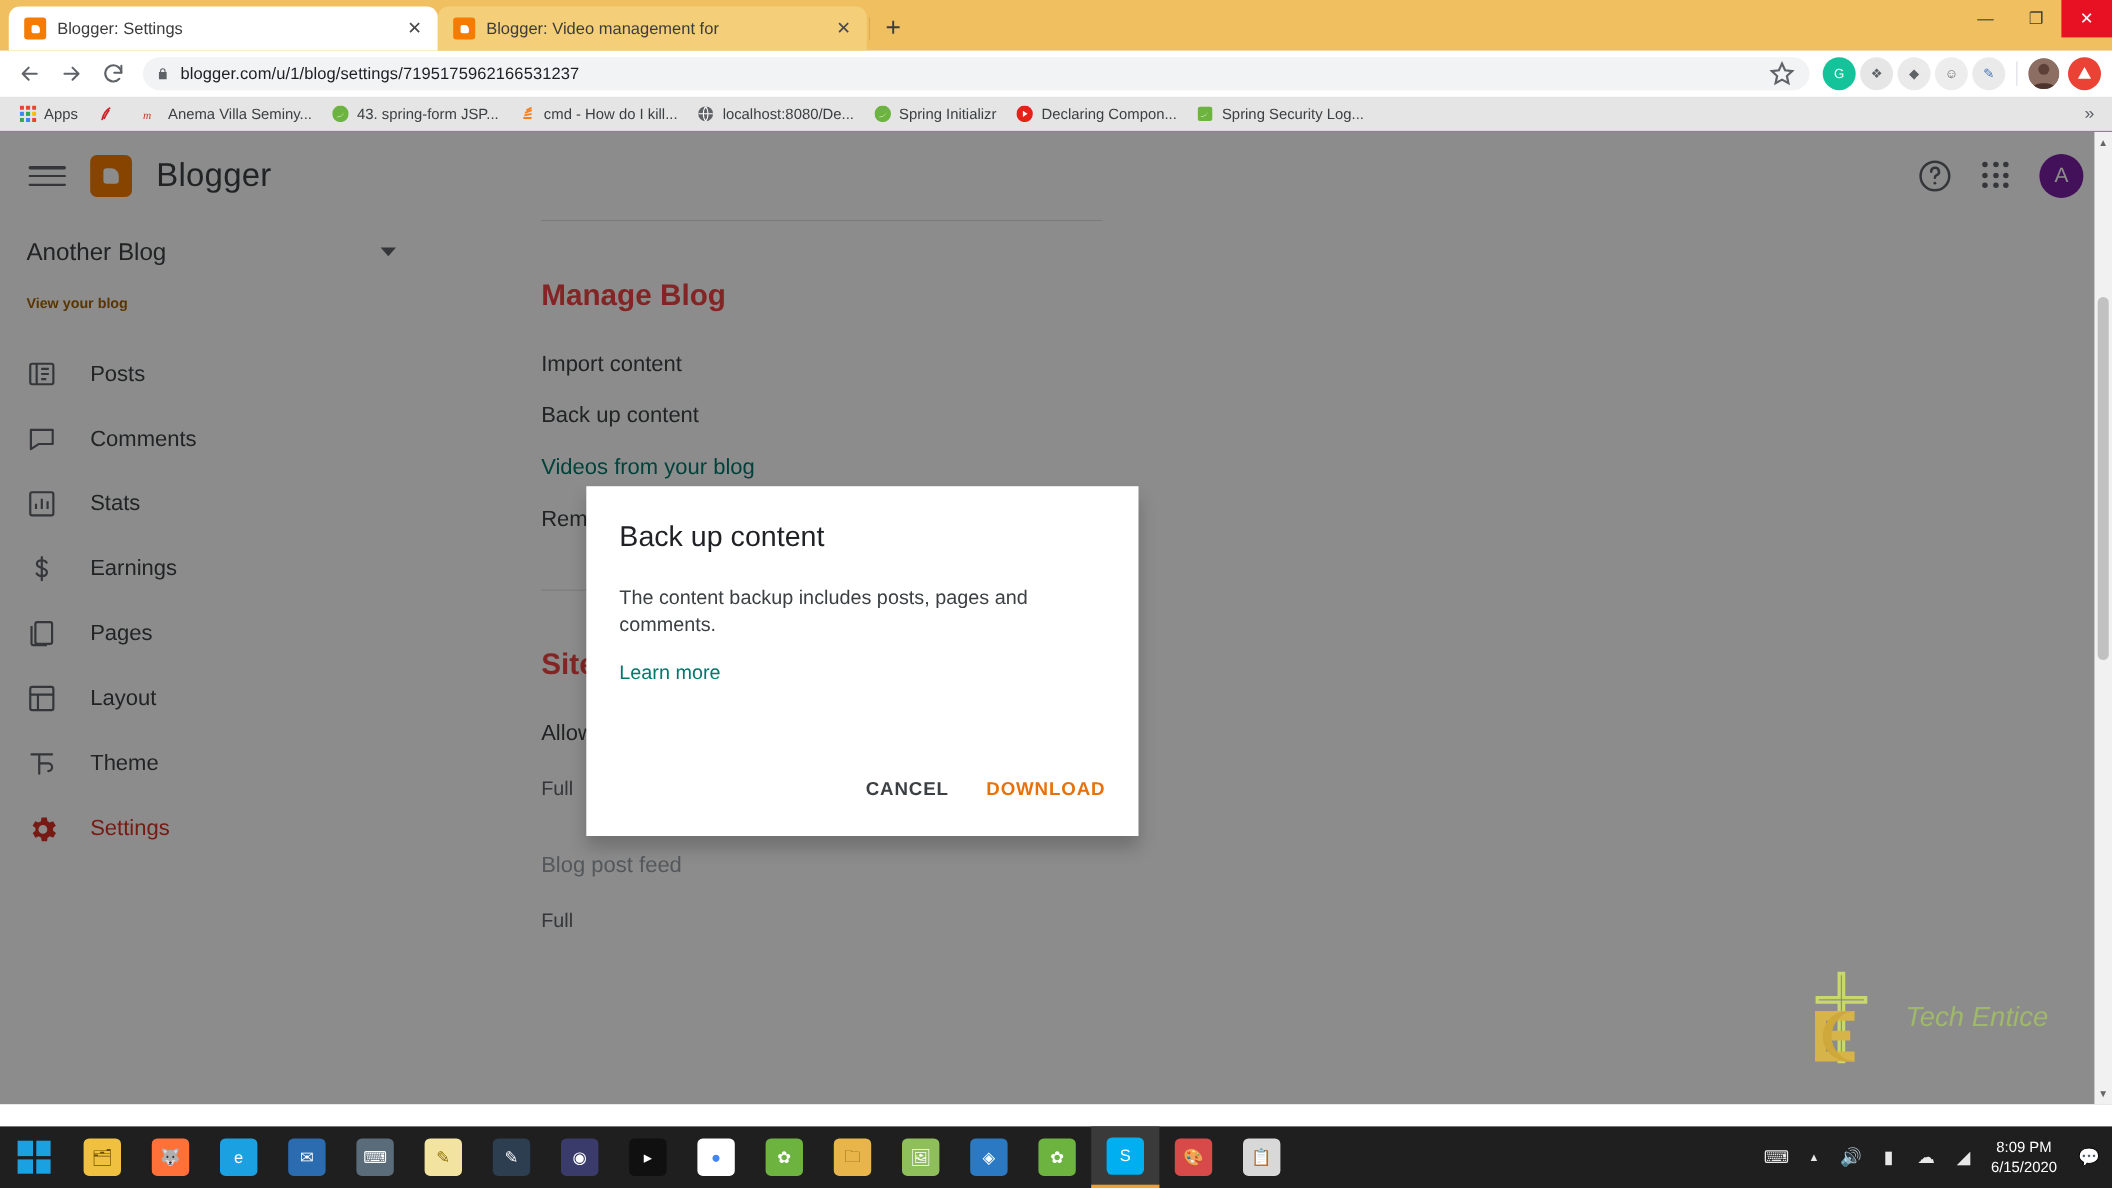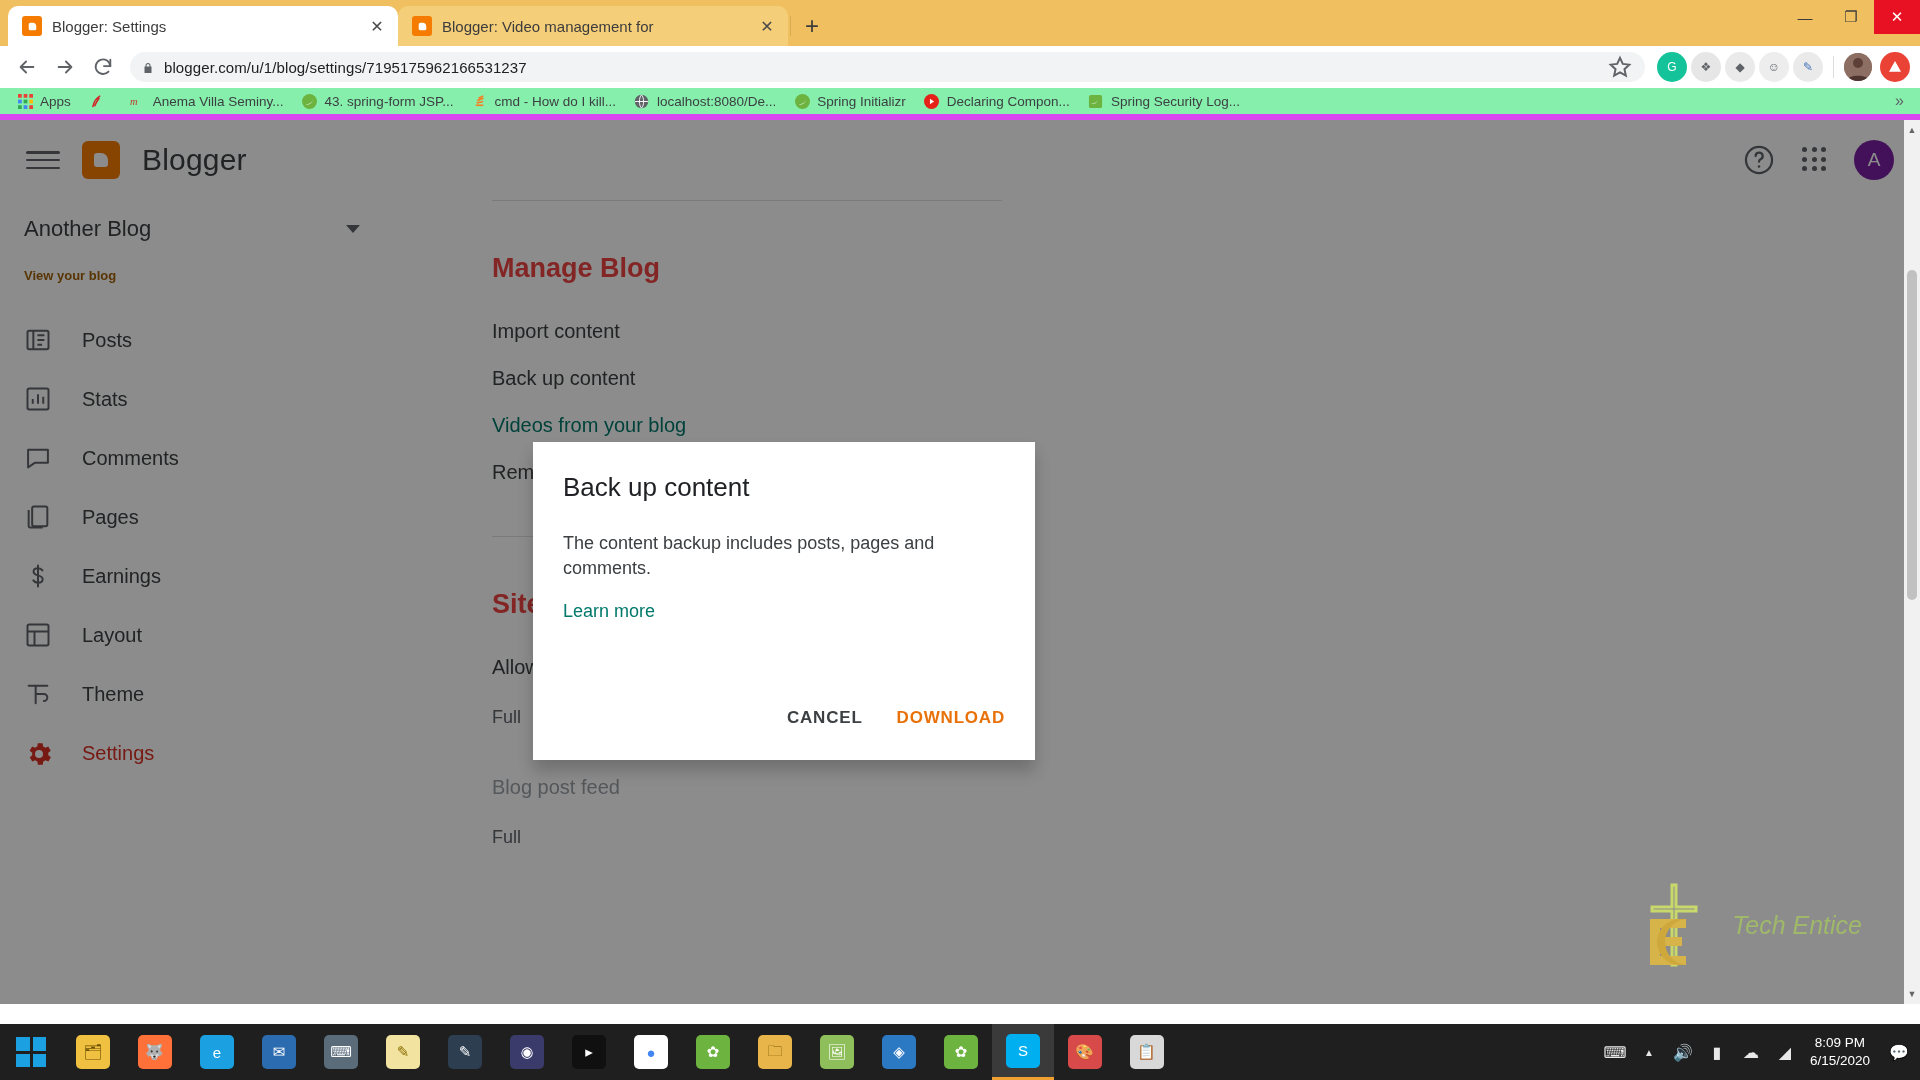--- a/index.html
+++ b/index.html
@@ -78,22 +78,22 @@
     background: #8d6e63; flex: 0 0 auto;
   }
   .menu-btn {
     width: 30px; height: 30px; border-radius: 50%; background: #ea4335;
     display: flex; align-items: center; justify-content: center;
     color: #fff; flex: 0 0 auto; margin-left: 4px;
   }
 
   
   .bookmarks {
-    height: 32px; background: #86efac; display: flex; align-items: center;
-    padding: 0 8px; gap: 0; border-bottom: 6px solid #d946ef;
+    height: 32px; background: #e5e5e5; display: flex; align-items: center;
+    padding: 0 8px; gap: 0; border-bottom: 1px solid #d946ef;
     font-size: 13.5px; color: #3c4043;
   }
   .bm { display: flex; align-items: center; gap: 7px; padding: 4px 9px;
         white-space: nowrap; flex: 0 0 auto; }
   .bm-ico { width: 16px; height: 16px; flex: 0 0 auto; display: flex;
             align-items: center; justify-content: center; }
   .bm-overflow { margin-left: auto; padding: 4px 8px; color: #5f6368;
                  font-size: 16px; }
 
   
@@ -435,53 +435,53 @@
                 <rect x="3" y="4" width="18" height="16" rx="1.5"></rect>
                 <path d="M8 4v16M11.5 8h6M11.5 12h6M11.5 16h4"></path>
               </svg>
           </span>
           <span>Posts</span>
         </div>
 
         <div class="navitem">
           <span class="nicon">
             <svg viewBox="0 0 24 24" width="28" height="28" fill="none" stroke="#5f6368" stroke-width="1.7">
+                <path d="M3.5 5h17v11h-11l-6 4z" stroke-linejoin="round"></path>
+              </svg>
+          </span>
+          <span>Comments</span>
+        </div>
+
+        <div class="navitem">
+          <span class="nicon">
+            <svg viewBox="0 0 24 24" width="28" height="28" fill="none" stroke="#5f6368" stroke-width="1.7">
                 <rect x="3" y="3" width="18" height="18" rx="1.5"></rect>
                 <path d="M7.5 16v-4M12 16V8M16.5 16v-6"></path>
               </svg>
           </span>
           <span>Stats</span>
         </div>
 
         <div class="navitem">
           <span class="nicon">
-            <svg viewBox="0 0 24 24" width="28" height="28" fill="none" stroke="#5f6368" stroke-width="1.7">
-                <path d="M3.5 5h17v11h-11l-6 4z" stroke-linejoin="round"></path>
-              </svg>
-          </span>
-          <span>Comments</span>
+            <svg viewBox="0 0 24 24" width="28" height="28" fill="none" stroke="#5f6368" stroke-width="1.7" stroke-linecap="round">
+                <path d="M12 3v18M15.8 7.2c-.8-1.2-2.2-1.8-3.8-1.8-2.2 0-3.8 1.1-3.8 2.9 0 4 7.8 2.3 7.8 6.4 0 1.9-1.8 3-4 3-1.8 0-3.3-.7-4-2"></path>
+              </svg>
+          </span>
+          <span>Earnings</span>
         </div>
 
         <div class="navitem">
           <span class="nicon">
             <svg viewBox="0 0 24 24" width="28" height="28" fill="none" stroke="#5f6368" stroke-width="1.7">
                 <rect x="7" y="3" width="13" height="17" rx="1.5"></rect>
                 <path d="M4 6v14a1 1 0 0 0 1 1h11"></path>
               </svg>
           </span>
           <span>Pages</span>
-        </div>
-
-        <div class="navitem">
-          <span class="nicon">
-            <svg viewBox="0 0 24 24" width="28" height="28" fill="none" stroke="#5f6368" stroke-width="1.7" stroke-linecap="round">
-                <path d="M12 3v18M15.8 7.2c-.8-1.2-2.2-1.8-3.8-1.8-2.2 0-3.8 1.1-3.8 2.9 0 4 7.8 2.3 7.8 6.4 0 1.9-1.8 3-4 3-1.8 0-3.3-.7-4-2"></path>
-              </svg>
-          </span>
-          <span>Earnings</span>
         </div>
 
         <div class="navitem">
           <span class="nicon">
             <svg viewBox="0 0 24 24" width="28" height="28" fill="none" stroke="#5f6368" stroke-width="1.7">
                 <rect x="3" y="3" width="18" height="18" rx="1.5"></rect>
                 <path d="M3 9h18M9 9v12"></path>
               </svg>
           </span>
           <span>Layout</span>

